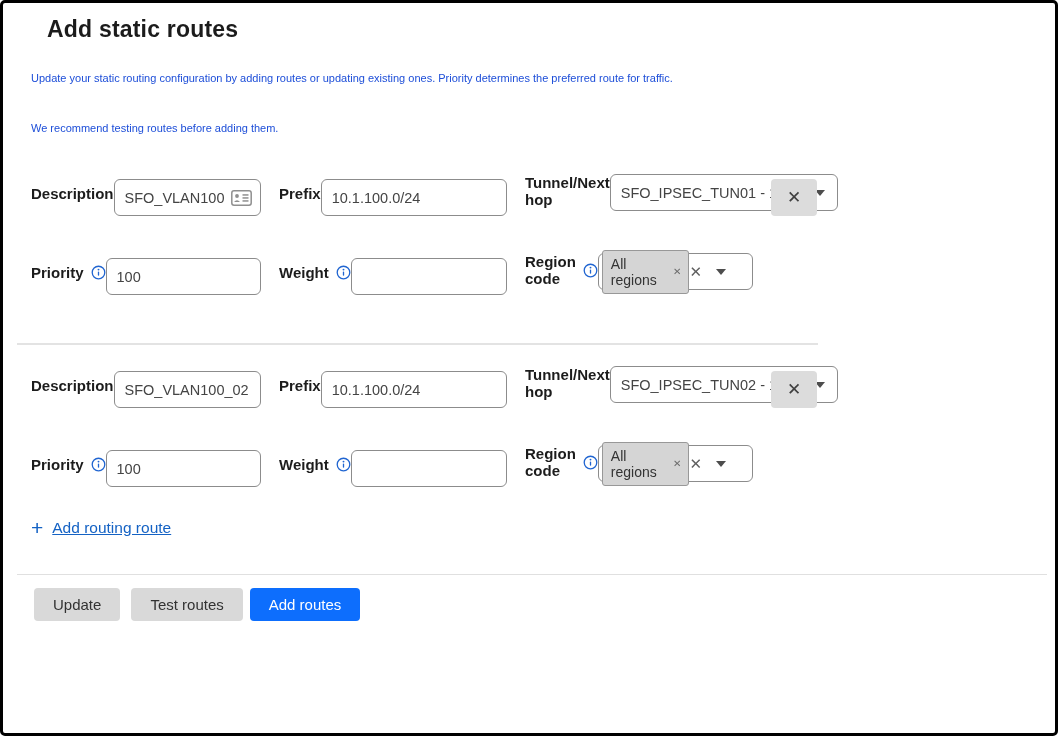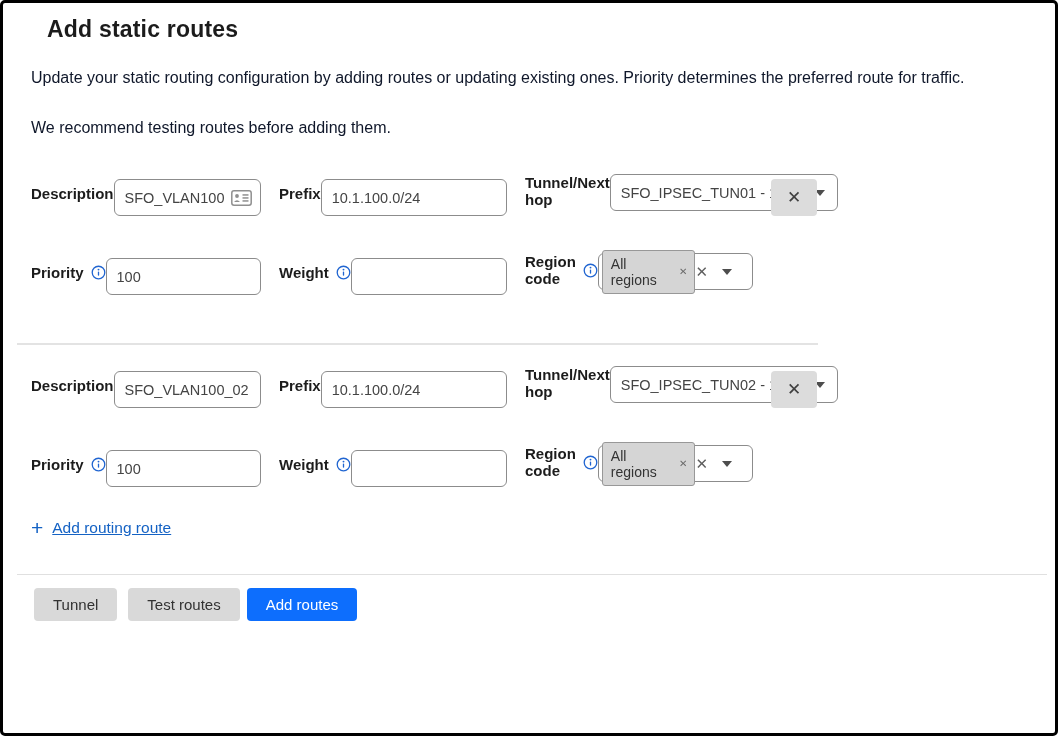--- a/index.html
+++ b/index.html
@@ -6,21 +6,21 @@
   html, body { width: 1058px; height: 736px; background: #fff; }
   body { font-family: "Liberation Sans", sans-serif; }
   .dialog {
     position: relative; width: 1058px; height: 736px;
     border: 3px solid #000; border-radius: 5px; background: #fff; overflow: hidden;
   }
   .title {
     margin: 13px 28px 0 44px; font-size: 23px; font-weight: 700;
     color: #1b1b1b; letter-spacing: .2px;
   }
-  .para { margin: 0 28px; font-size: 16px; color: #0f172a; line-height: 20px; }
+  .para { margin: 0 28px; font-size: 11px; color: #1d4ed8; line-height: 20px; }
   .intro { margin-top: 25px; }
   .note  { margin-top: 30px; }
 
   .route-block { margin-left: 28px; }
   .fields-row { display: flex; align-items: flex-end; gap: 18px; }
   .row1 { margin-top: 36px; }
   .row2 { margin-top: 37px; }
   .b2row1 { margin-top: 21px; }
 
   .field { display: flex; flex-direction: row; }
@@ -44,21 +44,21 @@
   .select {
     display: flex; align-items: center; justify-content: space-between;
     padding: 0 12px 0 10px; cursor: pointer;
   }
   .select .sel-text { white-space: nowrap; overflow: hidden; }
   .caret {
     width: 0; height: 0;
     border-left: 5px solid transparent; border-right: 5px solid transparent;
     border-top: 6px solid #4d4d4d; flex: 0 0 auto;
   }
-  .multiselect { display: flex; align-items: center; padding: 0 20px 0 3px; cursor: pointer; }
+  .multiselect { display: flex; align-items: center; padding: 0 26px 0 3px; cursor: pointer; }
   .tag {
     display: flex; align-items: center; gap: 8px;
     background: #d5d5d5; border: 1px solid #989898; border-radius: 3px;
     padding: 5px 7px 5px 8px; font-size: 14px; color: #333; max-width: 150px;
   }
   .tag-x { font-size: 10px; color: #6b6b6b; line-height: 1; cursor: pointer; }
   .clear-x { margin-left: auto; font-size: 15px; color: #5f5f5f; line-height: 1; cursor: pointer; }
   .multiselect .caret { margin-left: 14px; }
 
   .remove-btn {
@@ -248,18 +248,18 @@
   </div>
 
   <div class="add-link-row">
     <span class="plus-icon">+</span>
     <a class="add-link">Add routing route</a>
   </div>
 
   <div class="footer-divider"></div>
 
   <div class="footer">
-    <button class="btn btn-gray">Tunnel</button>
+    <button class="btn btn-gray">Update</button>
     <button class="btn btn-gray">Test routes</button>
     <button class="btn btn-blue">Add routes</button>
   </div>
 
 </div>
 
 </body></html>

